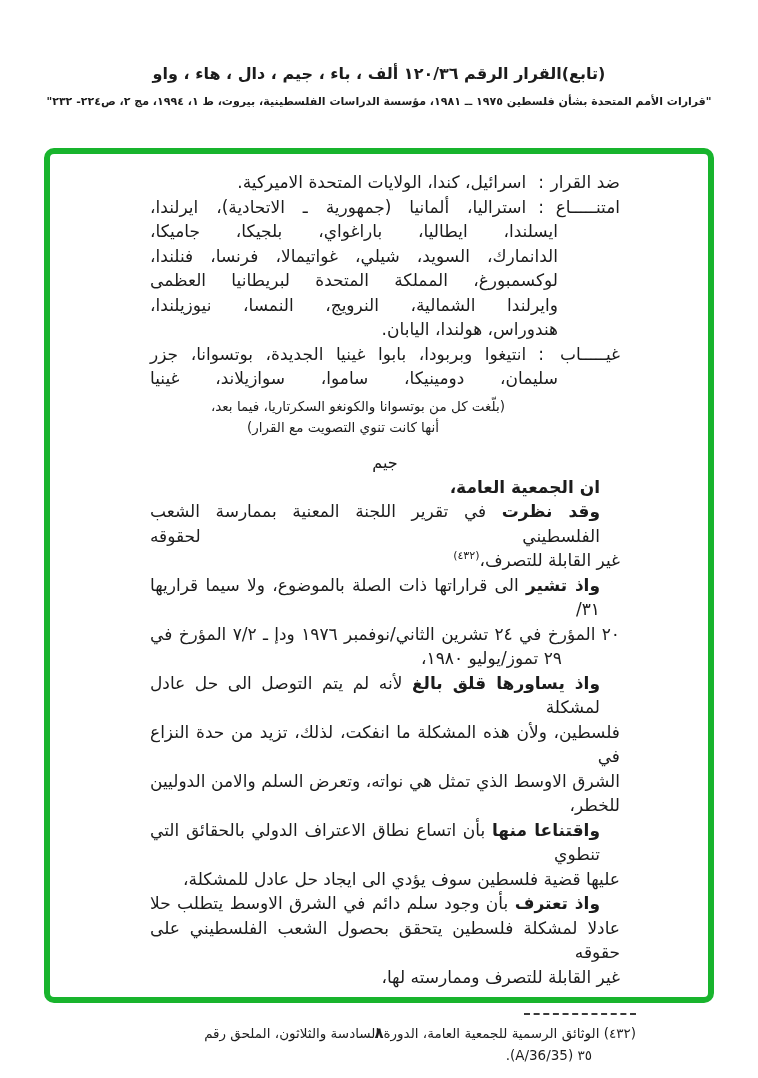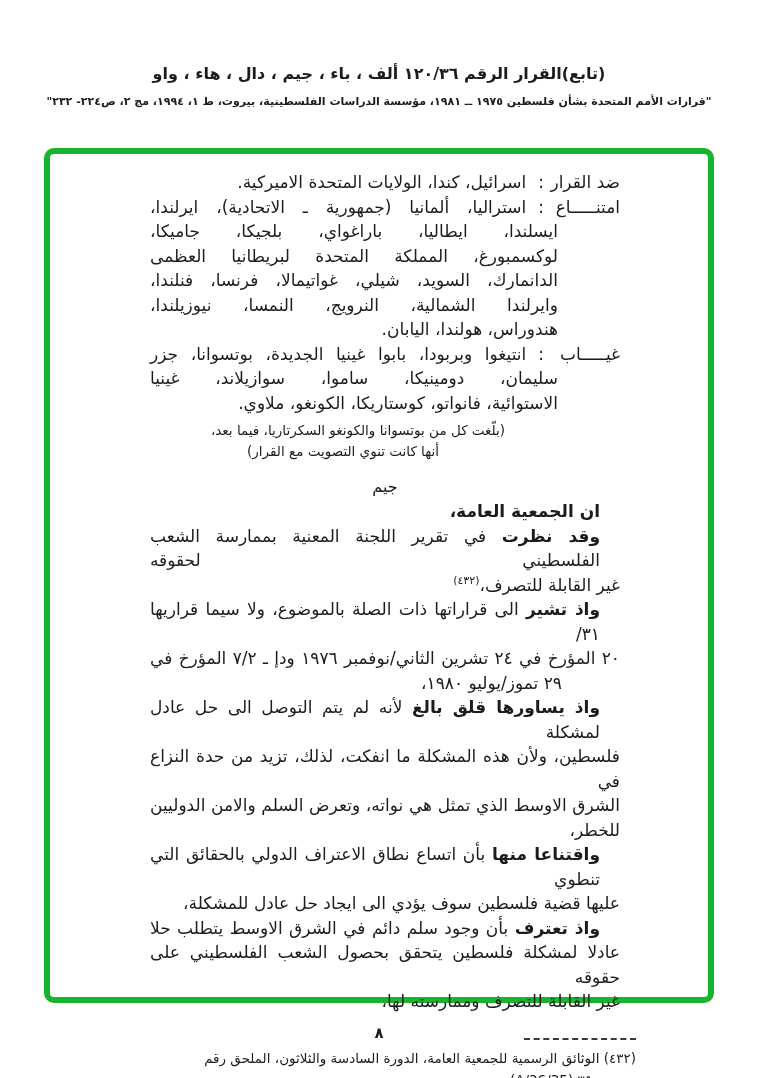--- a/index.html
+++ b/index.html
@@ -79,33 +79,32 @@
             <span class="vote-first ta-start">اسرائيل، كندا، الولايات المتحدة الاميركية.</span>
           </div>
         </div>
         <div class="vote-entry">
           <div class="vote-row">
             <span class="vote-label">امتنـــــاع</span>
             <span class="vote-colon">:</span>
             <span class="vote-first j">استراليا، ألمانيا (جمهورية ـ الاتحادية)، ايرلندا،</span>
           </div>
           <div class="vote-cont j">ايسلندا، ايطاليا، باراغواي، بلجيكا، جاميكا،</div>
+          <div class="vote-cont j">الدانمارك، السويد، شيلي، غواتيمالا، فرنسا، فنلندا،</div>
           <div class="vote-cont j">لوكسمبورغ، المملكة المتحدة لبريطانيا العظمى</div>
-          <div class="vote-cont j">الدانمارك، السويد، شيلي، غواتيمالا، فرنسا، فنلندا،</div>
           <div class="vote-cont j">وايرلندا الشمالية، النرويج، النمسا، نيوزيلندا،</div>
           <div class="vote-cont ta-start">هندوراس، هولندا، اليابان.</div>
         </div>
         <div class="vote-entry">
           <div class="vote-row">
             <span class="vote-label">غيـــــاب</span>
             <span class="vote-colon">:</span>
             <span class="vote-first j">انتيغوا وبربودا، بابوا غينيا الجديدة، بوتسوانا، جزر</span>
           </div>
           <div class="vote-cont j">سليمان، دومينيكا، ساموا، سوازيلاند، غينيا</div>
-          <div class="vote-cont ta-start">الاستوائية، فانواتو، كوستاريكا، الكونغو، ملاوي.</div>
         </div>
       </div>
     <div id="note" class="secretariat-note">
         <div class="note-line">(بلّغت كل من بوتسوانا والكونغو السكرتاريا، فيما بعد،</div>
         <div class="note-line">أنها كانت تنوي التصويت مع القرار)</div>
       </div>
     <div class="section-heading">جيم</div>
     <div id="paras">
         <div class="para">
           <div class="pline first ta-start"><span class="lead">ان الجمعية العامة،</span></div>

